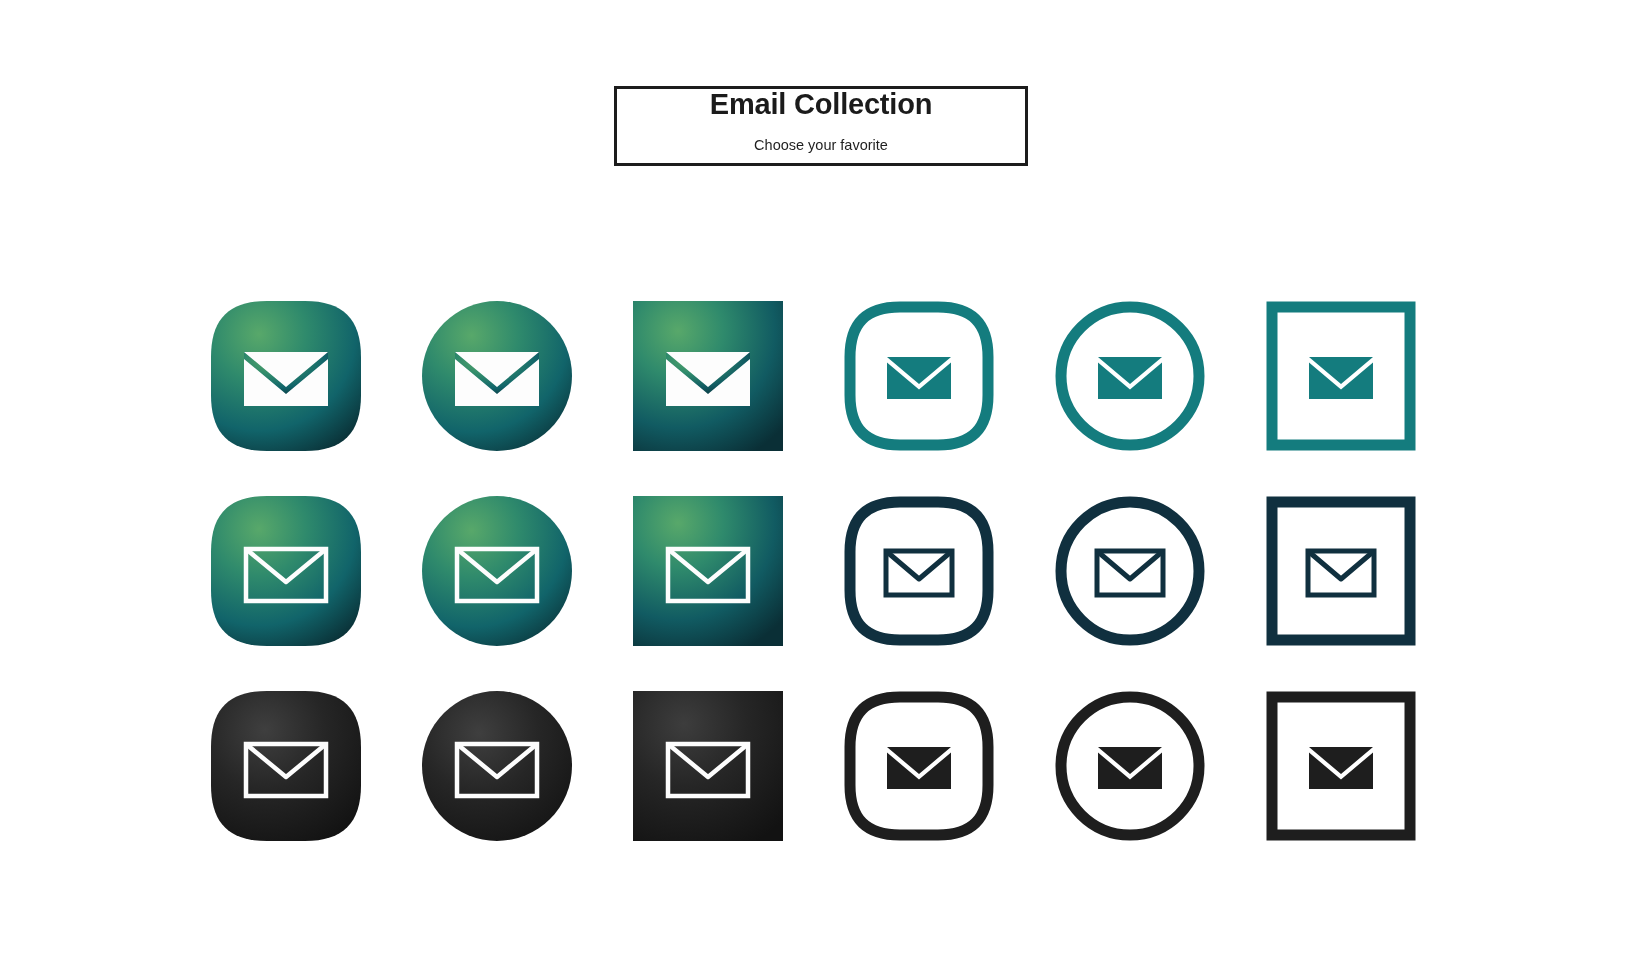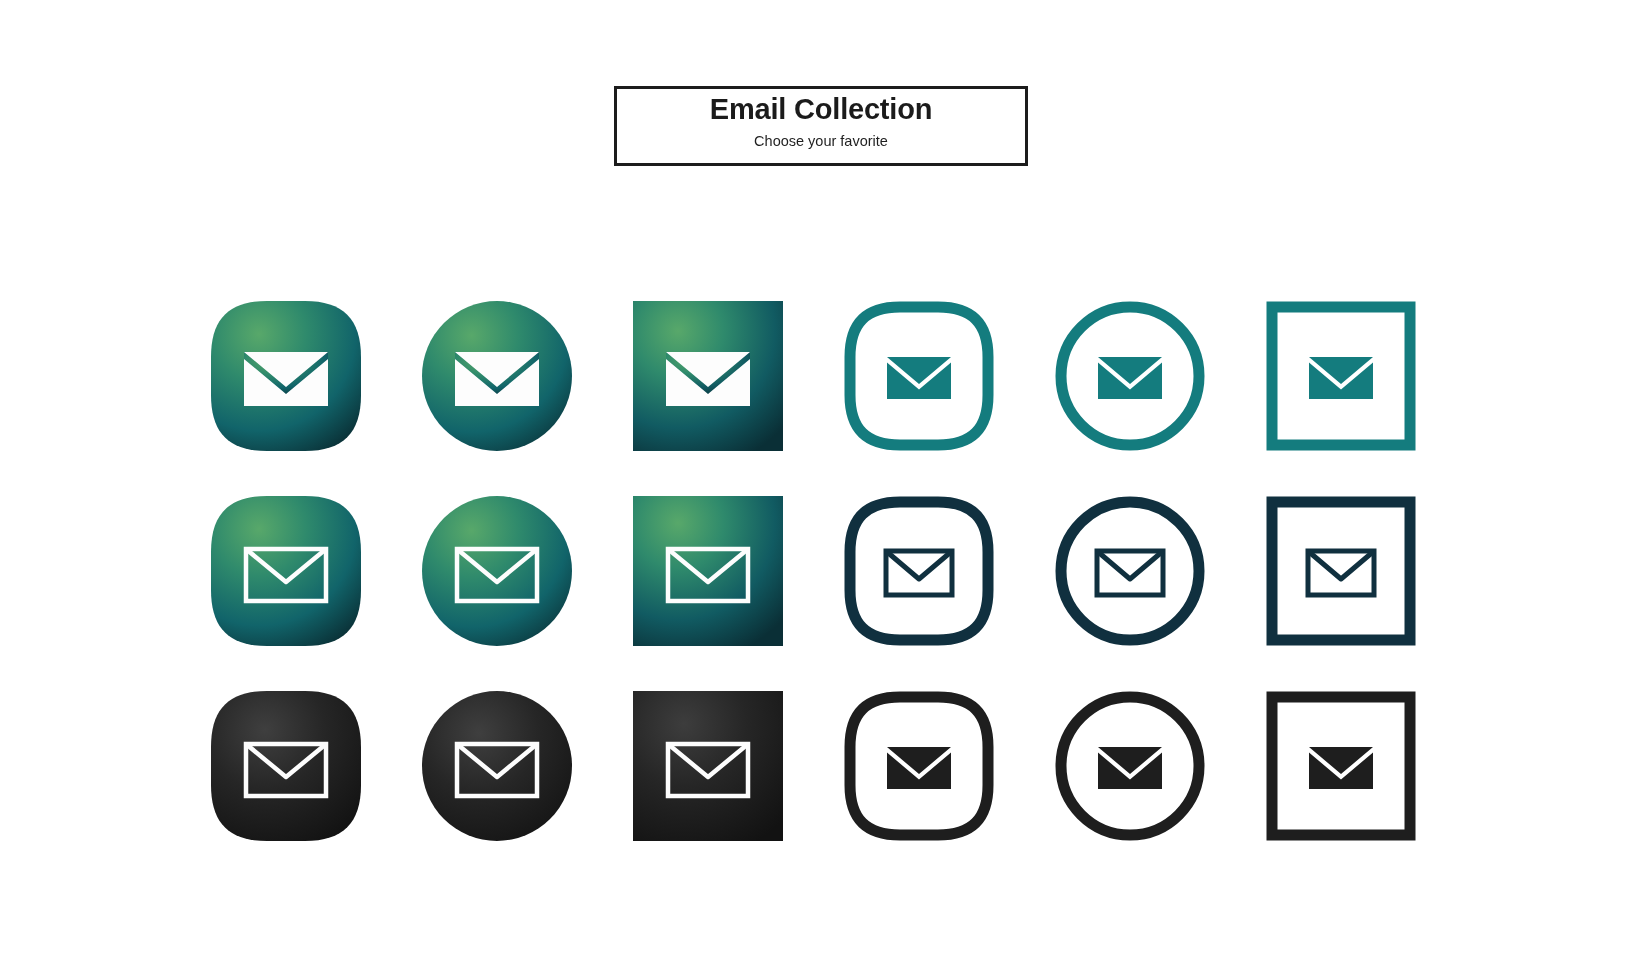--- a/index.html
+++ b/index.html
@@ -27,37 +27,37 @@
   }
   .title-box {
     margin-top: 86px;
     width: 414px;
     height: 80px;
     border: 3px solid #1c1c1c;
     background: #ffffff;
     display: flex;
     flex-direction: column;
     align-items: center;
-    justify-content: center;
+    justify-content: flex-start;
     box-sizing: border-box;
   }
   .title-main {
     font-size: 29px;
     font-weight: bold;
     color: #1b1b1b;
     letter-spacing: -0.2px;
     line-height: 1.06;
     margin: 0 0 2px 0;
   }
   .title-sub {
     font-size: 14.5px;
     font-weight: normal;
     color: #1f1f1f;
     line-height: 1.1;
-    margin: 8px;
+    margin: 16px;
   }
 
   
   .icon-grid {
     position: absolute;
     left: 186px;
     top: 278px;
     width: 1256px;
     display: grid;
     grid-template-columns: repeat(6, 199px);

